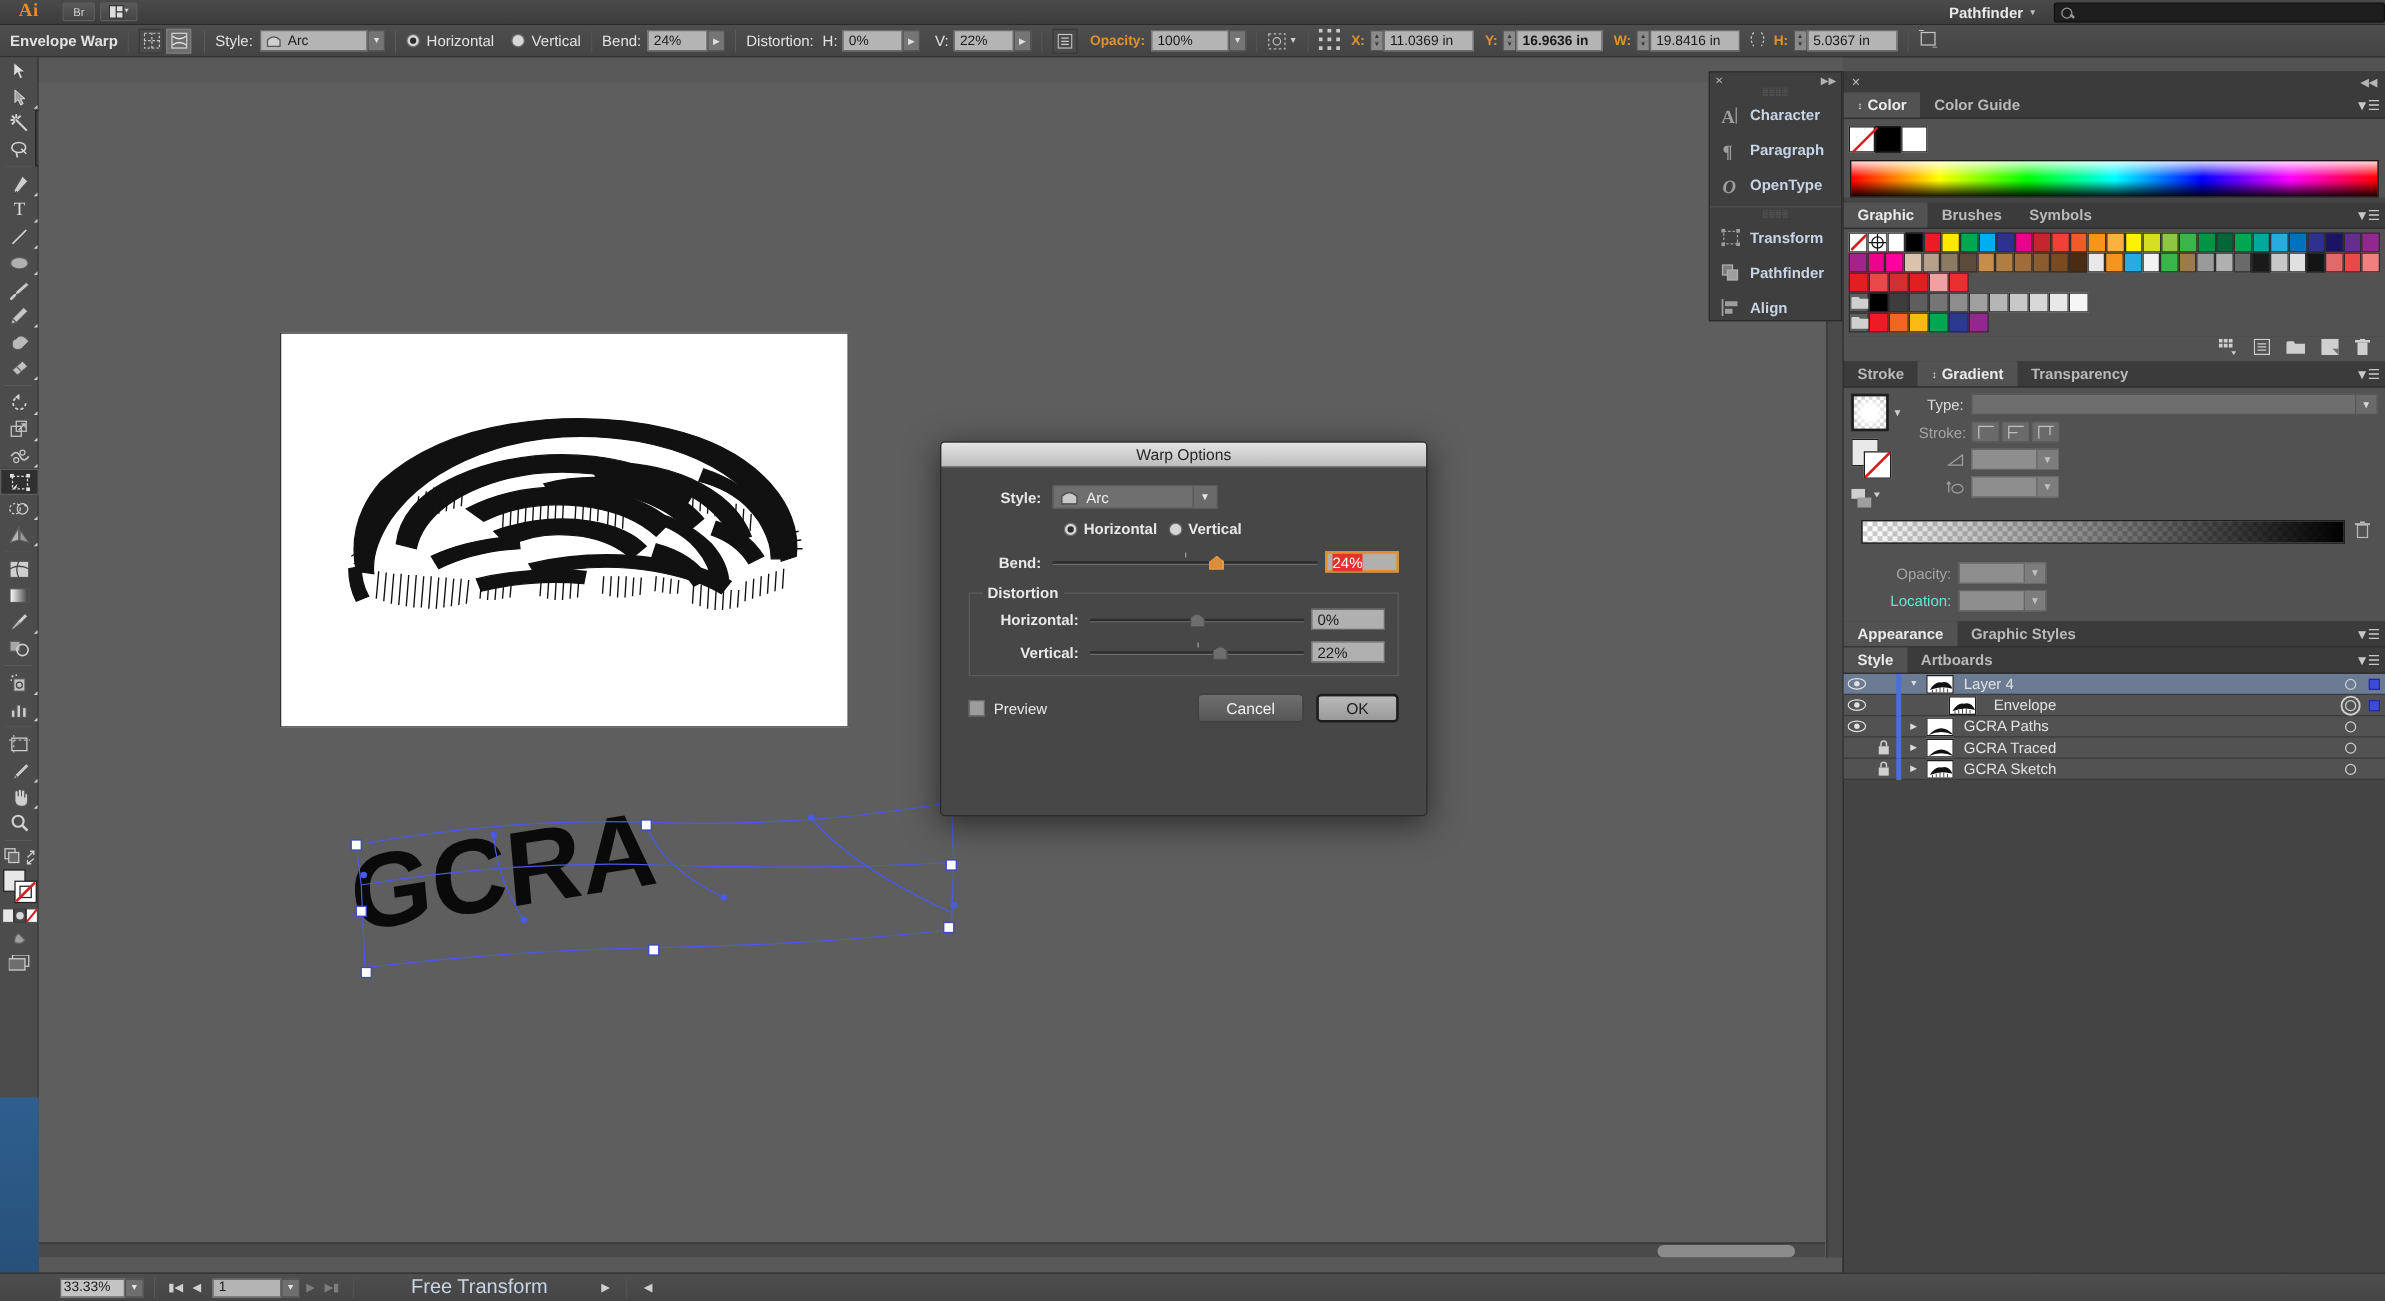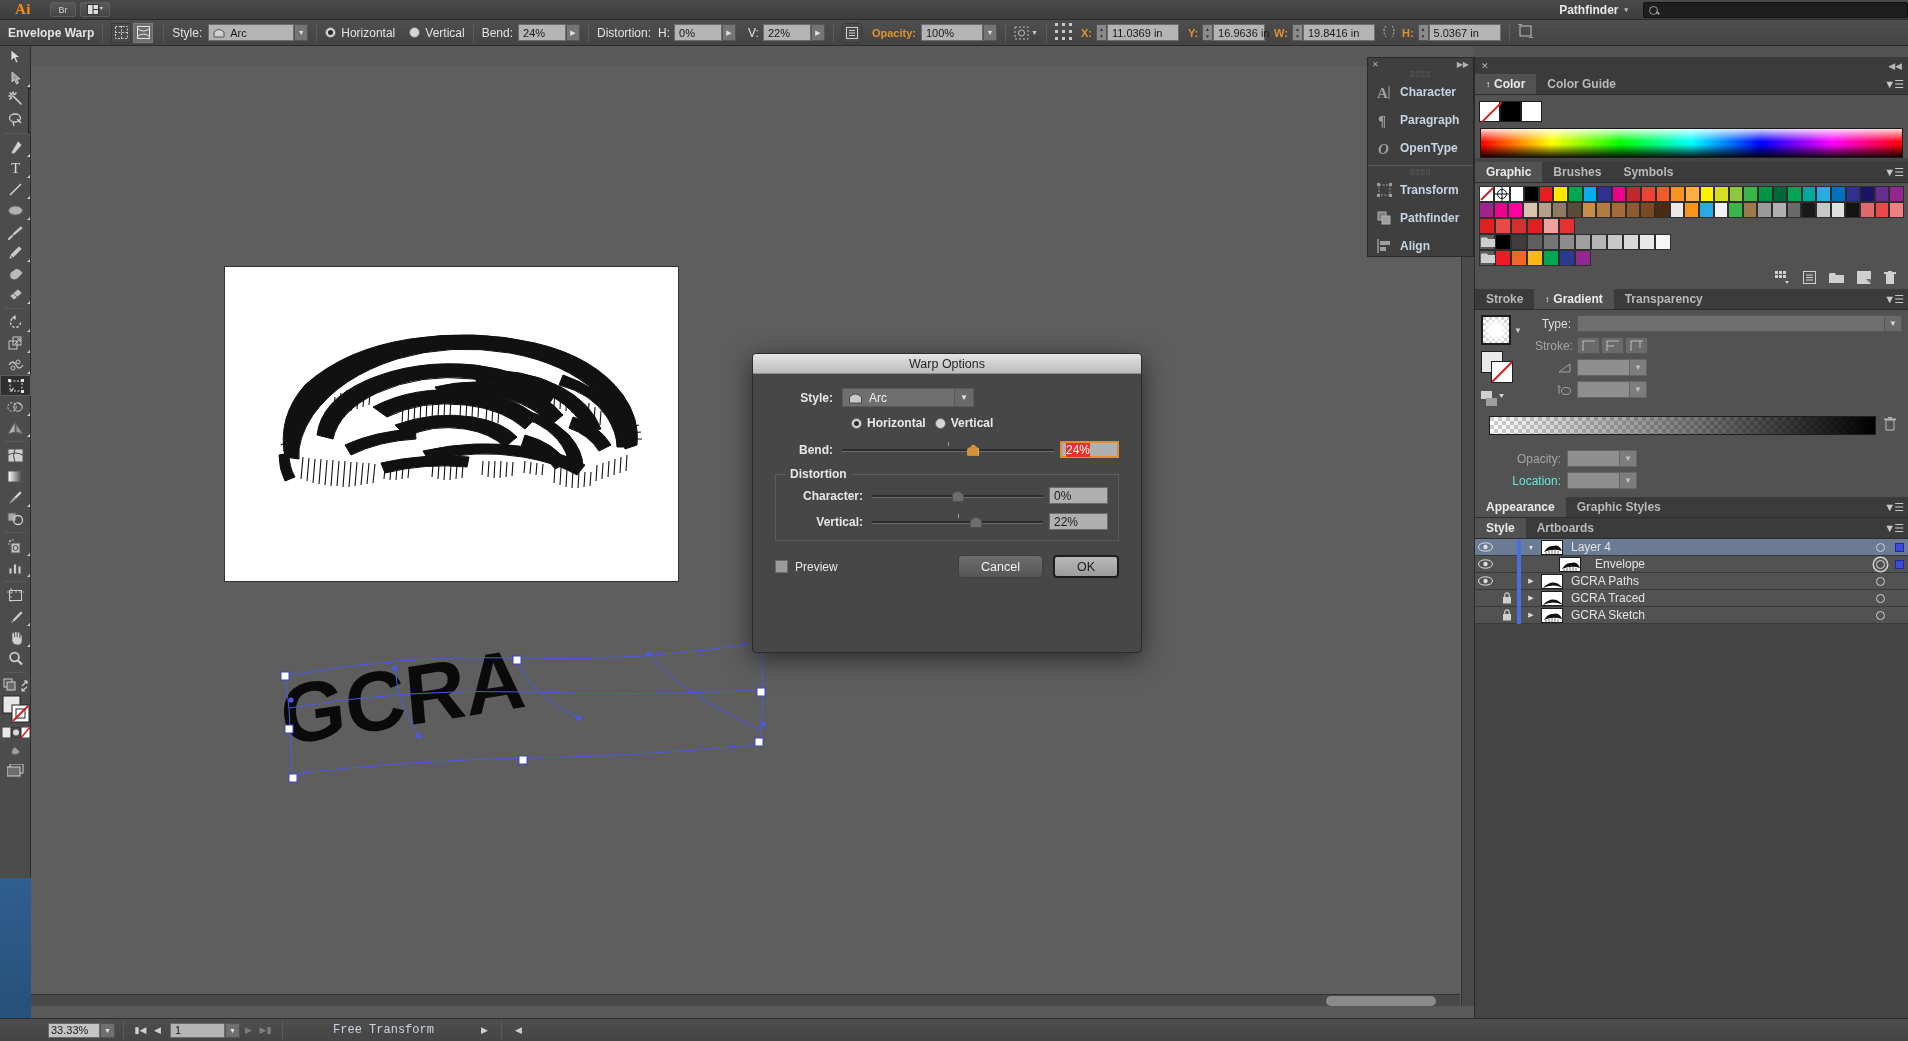--- a/index.html
+++ b/index.html
@@ -224,21 +224,21 @@
   #status .zoomf { width:52px; height:15px; background:#c4c4c4; color:#1d1d1d;
     font-size:11px; display:flex; align-items:center; padding-left:2px;
     border:1px solid #6b6b6b; }
   #status .sbtn { width:15px; height:15px; background:#6f6f6f; border:1px solid #545454;
     display:flex; align-items:center; justify-content:center; font-size:7px; color:#e3e3e3; }
   #status .nav { width:17px; display:flex; align-items:center; justify-content:center;
     font-size:9px; color:#d0d0d0; }
   #status .pagef { width:55px; height:15px; background:#b4b4b4; color:#1d1d1d;
     font-size:11px; display:flex; align-items:center; padding-left:4px;
     border:1px solid #6b6b6b; }
-  #status .stext { color:#c9d5e6; font-size:12px;font-family:Liberation Mono, monospace; }
+  #status .stext { color:#c9d5e6; font-size:16px; }
   #leftblue { position:absolute; left:0; bottom:23px; width:31px; height:140px;
     background:linear-gradient(#2f5f8f,#27507a); }
 </style>
 </head>
 <body>
 
 <div id="osbar">
   <div id="ai-logo">Ai</div>
   <div class="osbtn">Br</div>
   <div class="osbtn wide">
@@ -358,21 +358,21 @@
         <div>▼</div>
       </div>
     <div class="field" style="width:72px;">11.0369 in</div>
   </div>
   <span class="orangeLbl" style="margin-left:9px;">Y:</span>
   <div class="combo" style="margin-left:4px;">
     <div class="stepper">
         <div>▲</div>
         <div>▼</div>
       </div>
-    <div class="field" style="width:52px;">16.9636 in</div>
+    <div class="field" style="width:69px;font-weight:bold;">16.9636 in</div>
   </div>
   <span class="orangeLbl" style="margin-left:9px;">W:</span>
   <div class="combo" style="margin-left:4px;">
     <div class="stepper">
         <div>▲</div>
         <div>▼</div>
       </div>
     <div class="field" style="width:72px;">19.8416 in</div>
   </div>
   <div style="margin-left:8px;">
@@ -781,21 +781,21 @@
         <div class="tick" style="left:50%;"></div>
         <div class="knob hl" id="bendKnob" style="left: 62%;"></div>
       </div>
       <div class="numfield hl">
         <span>24%</span>
       </div>
     </div>
     <fieldset class="distortion">
       <legend>Distortion</legend>
       <div class="wrow">
-        <div class="dlabel">Character:</div>
+        <div class="dlabel">Horizontal:</div>
         <div class="slider">
           <div class="track"></div>
           <div class="knob" id="hKnob" style="left: 50%;"></div>
         </div>
         <div class="numfield">
           <span>0%</span>
         </div>
       </div>
       <div class="wrow" style="margin-bottom:0;">
         <div class="dlabel">Vertical:</div>

